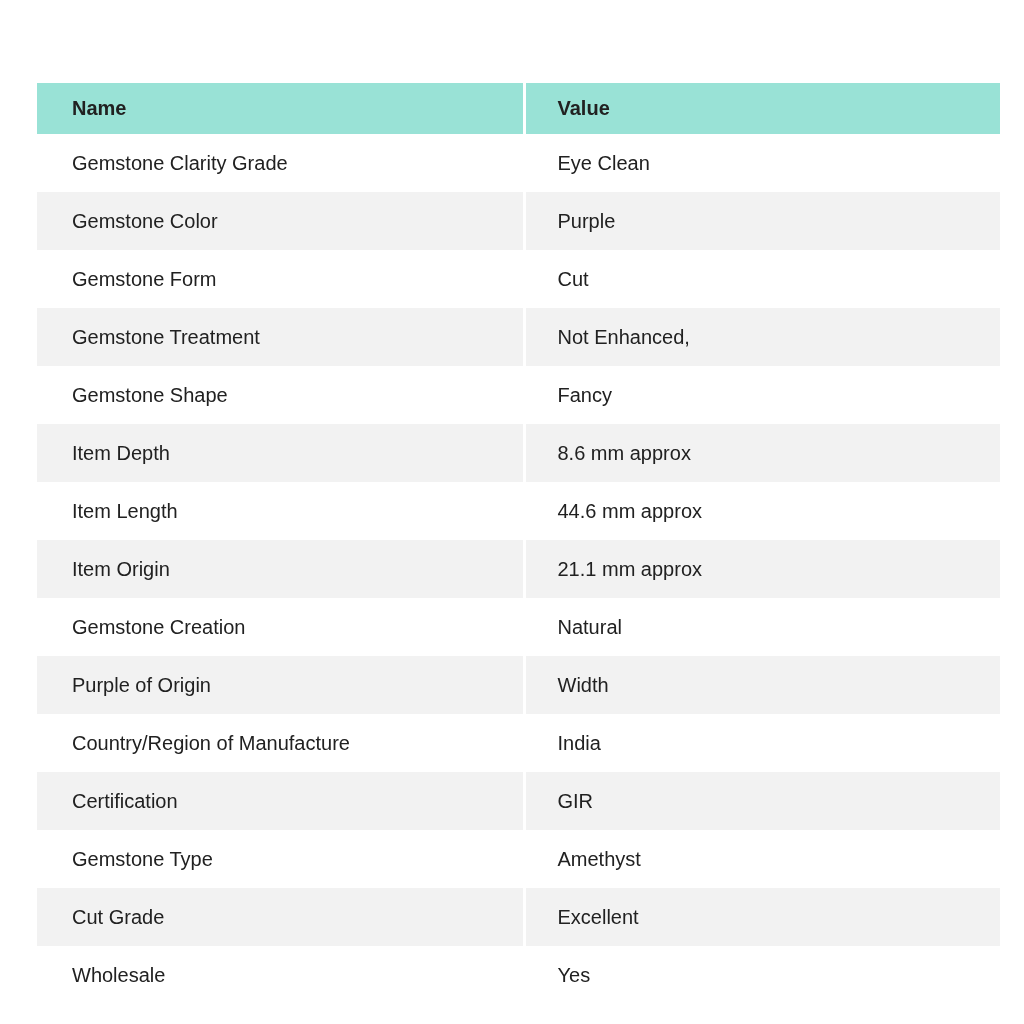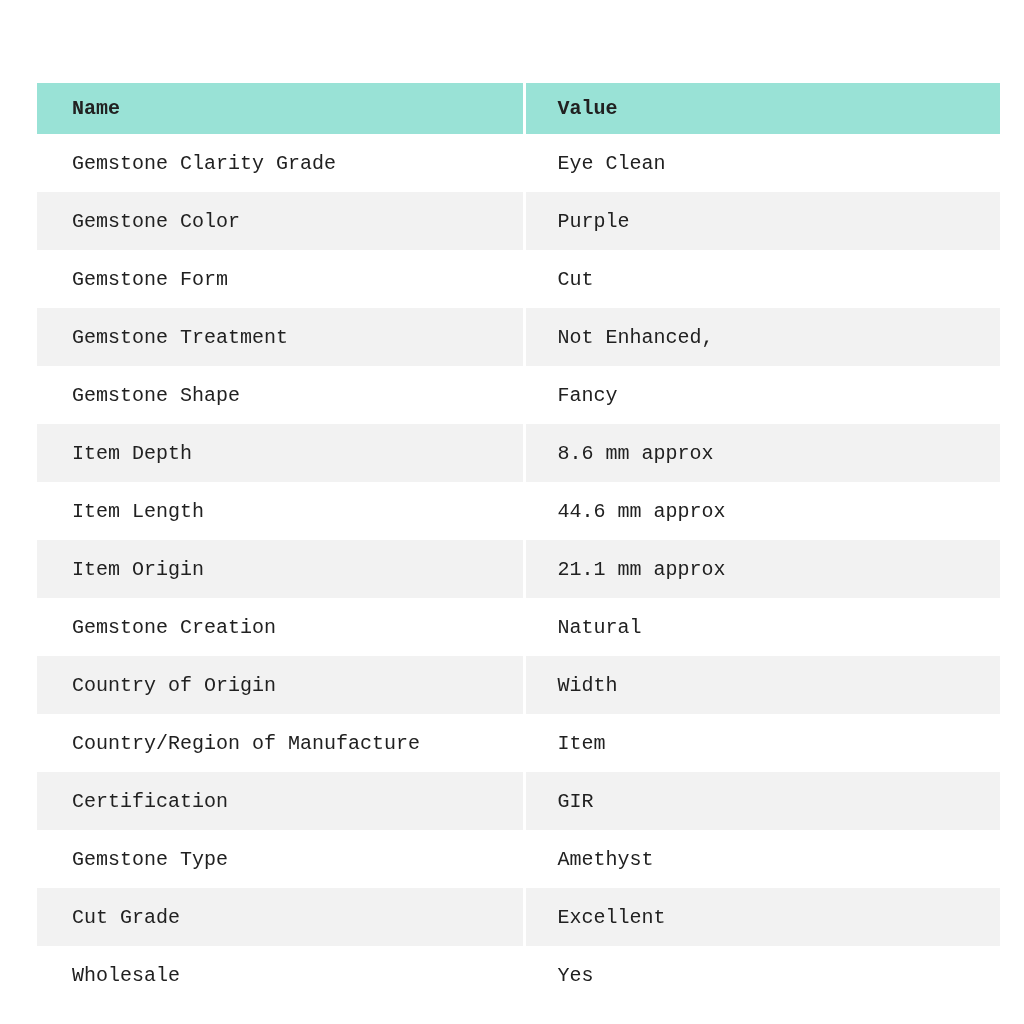--- a/index.html
+++ b/index.html
@@ -13,21 +13,20 @@
     font-family: "Liberation Sans", sans-serif;
     color: #212121;
     position: relative;
     overflow: hidden;
   }
   .table-wrap {
     position: absolute;
     top: 83px;
     left: 37px;
     width: 963px;
-    font-family: Liberation Mono, monospace;
   }
   table {
     width: 100%;
     border-collapse: collapse;
     table-layout: fixed;
     font-size: 20px;
   }
   col.name-col { width: 487px; }
   col.value-col { width: auto; }
   thead th {
@@ -113,27 +112,27 @@
     <td class="name-cell">Item Origin</td>
     <td class="value-cell">21.1 mm approx</td>
   </tr>
 
   <tr>
     <td class="name-cell">Gemstone Creation</td>
     <td class="value-cell">Natural</td>
   </tr>
 
   <tr>
-    <td class="name-cell">Country of Origin</td>
+    <td class="name-cell">Purple of Origin</td>
     <td class="value-cell">Width</td>
   </tr>
 
   <tr>
     <td class="name-cell">Country/Region of Manufacture</td>
-    <td class="value-cell">Item</td>
+    <td class="value-cell">India</td>
   </tr>
 
   <tr>
     <td class="name-cell">Certification</td>
     <td class="value-cell">GIR</td>
   </tr>
 
   <tr>
     <td class="name-cell">Gemstone Type</td>
     <td class="value-cell">Amethyst</td>

